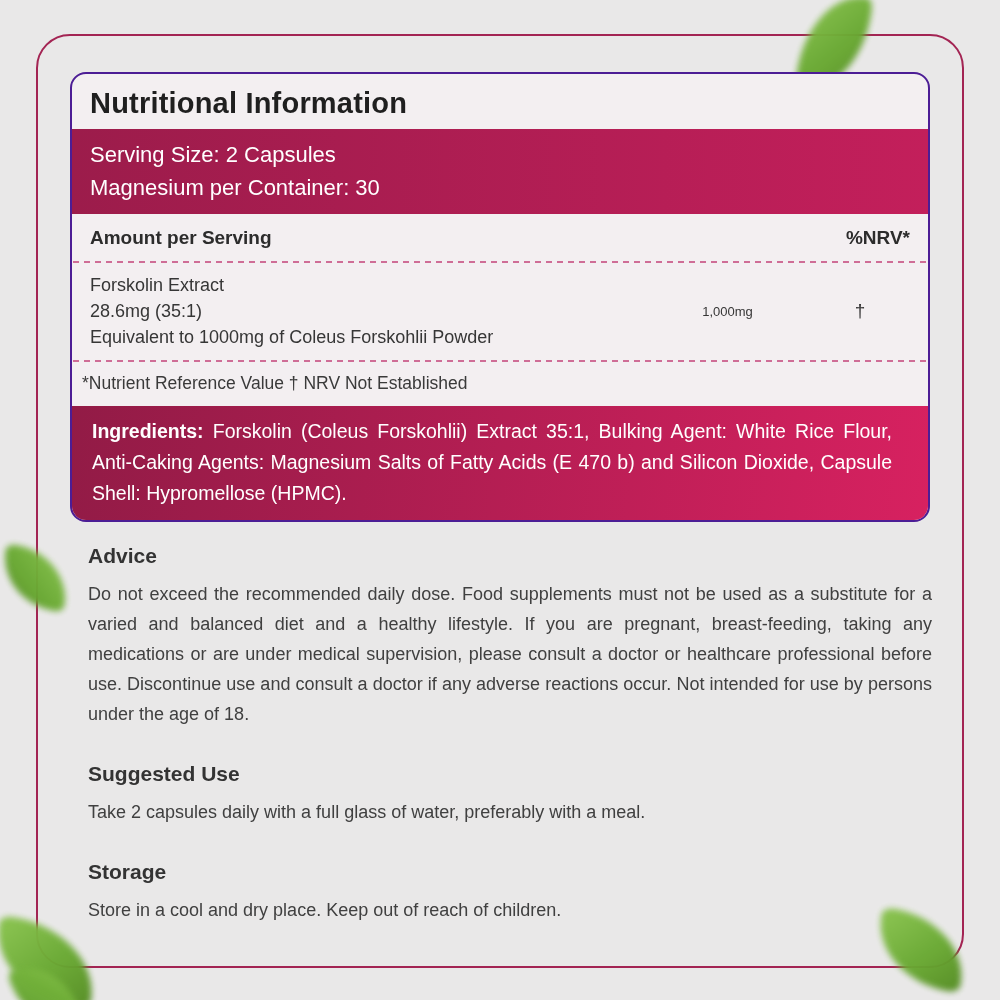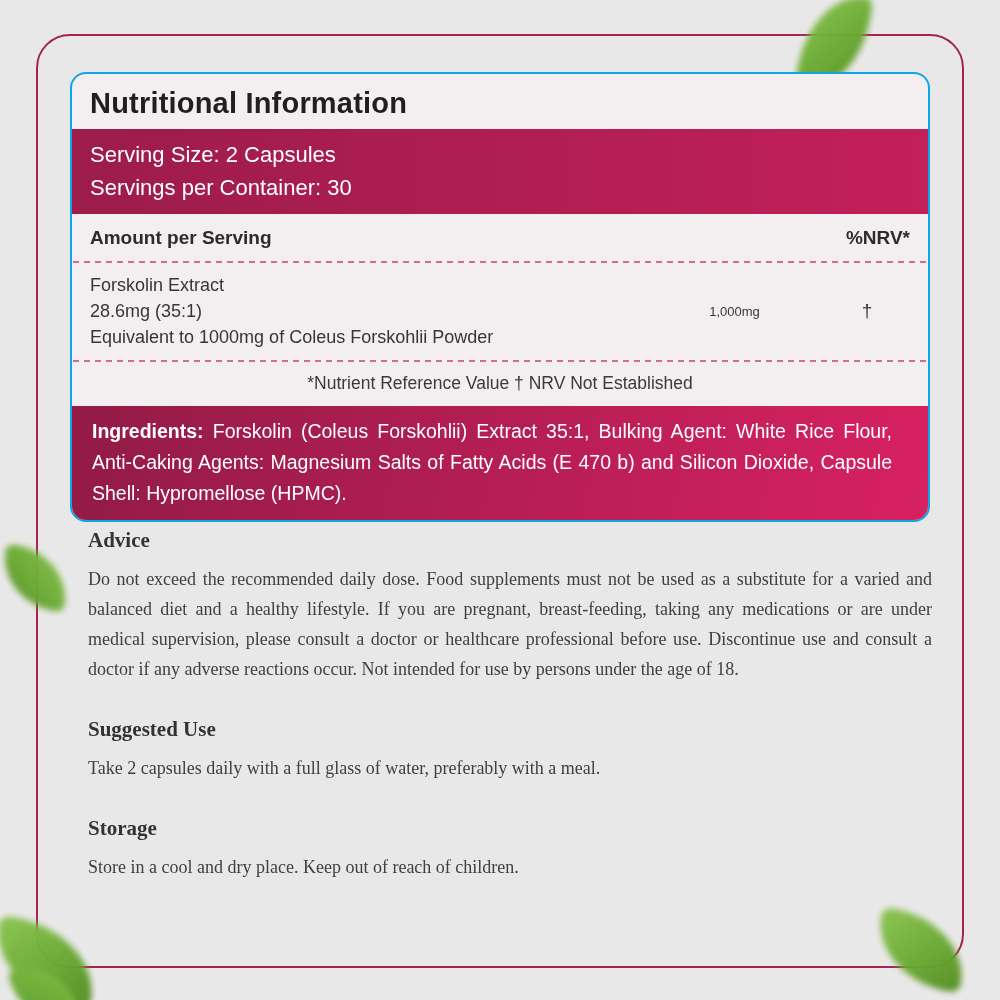--- a/index.html
+++ b/index.html
@@ -20,21 +20,21 @@
   }
   .leaf-tr  { left:800px; top:-6px;  width:68px; height:98px; border-radius:100% 12% 100% 12%; transform:rotate(6deg); }
   .leaf-ml  { left:5px;  top:545px; width:60px; height:66px; border-radius:100% 14% 100% 14%; transform:rotate(98deg); }
   .leaf-bl  { left:-6px; top:922px; width:102px; height:80px; border-radius:12% 100% 12% 100%; transform:rotate(8deg); }
   .leaf-bl2 { left:10px; top:968px; width:70px; height:56px; border-radius:100% 14% 100% 14%; transform:rotate(70deg); }
   .leaf-br  { left:876px; top:914px; width:90px; height:72px; border-radius:14% 100% 14% 100%; transform:rotate(10deg); }
 
   
   .card {
     position:absolute; left:70px; top:72px; width:860px;
-    background:#f3eff1; border:2px solid #0ea5e9; border-radius:16px;
+    background:#f3eff1; border:2px solid #4c1d95; border-radius:16px;
     overflow:hidden;
   }
   .card-title {
     padding:13px 18px 9px 18px;
     font-size:29px; font-weight:700; color:#1f1f1f; letter-spacing:.2px;
   }
   .serving-band {
     background:linear-gradient(90deg,#9c1c4b 0%,#c31f5b 100%);
     color:#fff; padding:9px 18px 10px 18px;
     font-size:22px; line-height:33px;
@@ -46,40 +46,40 @@
     font-size:19px; font-weight:700; color:#2c2c2c;gap:36px;
   }
   .amount-header .h-left { flex:1; }
   .amount-header .h-right { width:100px; text-align:right; }
 
   .dash {
     height:2px; margin:0 1px;
     background:repeating-linear-gradient(90deg,#cf6d96 0 6px,transparent 6px 11px);
   }
 
-  .nutrient-row { display:flex; align-items:center; padding:9px 11px 10px 18px; color:#363636; }
+  .nutrient-row { display:flex; align-items:center; padding:9px 18px 10px 18px; color:#363636; }
   .nutrient-name { flex:1; font-size:18px; line-height:26px; }
   .nutrient-amount { width:165px; text-align:center; font-size:13px; }
   .nutrient-nrv { width:100px; text-align:center; font-size:19px; }
 
   .footnote {
-    text-align:center; padding:11px 10px 12px 10px;
+    padding:11px 10px 12px 10px;
     font-size:17.5px; color:#3a3a3a;
   }
 
   .ingredients-band {
     background:linear-gradient(97deg,#921b46 0%,#d72160 100%);
     color:#fff; padding:10px 36px 11px 20px;
     font-size:19.5px; line-height:31px;
     text-align:justify;
   }
   .ingredients-band b { font-weight:700; }
 
   
-  .sections { position:absolute; left:88px; top:528px; width:844px;font-family:Liberation Serif, serif; }
+  .sections { position:absolute; left:88px; top:544px; width:844px; }
   .section-heading { font-size:21px; font-weight:700; color:#333; margin-bottom:11px; }
   .section-body { font-size:18px; line-height:30px; color:#404040; margin-bottom:33px; }
   .justify { text-align:justify; }
 </style>
 </head>
 <body>
 
 <div class="stage">
 
   <div class="outer-border"></div>
@@ -89,21 +89,21 @@
   <div class="leaf leaf-bl"></div>
   <div class="leaf leaf-bl2"></div>
   <div class="leaf leaf-br"></div>
 
   <div class="card">
 
     <div class="card-title">Nutritional Information</div>
 
     <div class="serving-band">
       <div class="serving-line"><span>Serving Size: </span><b>2 Capsules</b></div>
-      <div class="serving-line"><span>Servings per Container: </span><b>30</b></div>
+      <div class="serving-line"><span>Magnesium per Container: </span><b>30</b></div>
     </div>
 
     <div class="amount-header">
       <span class="h-left">Amount per Serving</span>
       <span class="h-right">%NRV*</span>
     </div>
 
     <div class="dash"></div>
 
     <div class="nutrient-row">

